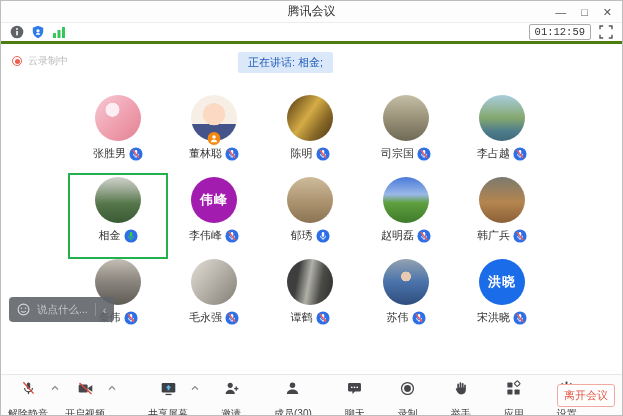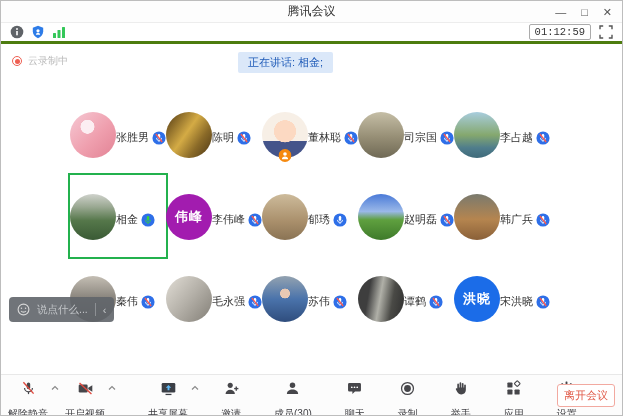--- a/index.html
+++ b/index.html
@@ -21,21 +21,21 @@
 
   
   .rec-row{position:absolute;top:53px;left:11px;display:flex;align-items:center;gap:6px}
   .rec-dot{width:10px;height:10px;border:1.5px solid #ee5f52;border-radius:50%;position:relative}
   .rec-dot::after{content:"";position:absolute;inset:1.5px;background:#ee5f52;border-radius:50%}
   .rec-label{font-size:10px;color:#b9b9b9}
   .speak-banner{position:absolute;left:237px;top:51px;background:#dbe8f9;color:#1f5bb8;font-size:11px;padding:3px 10px;border-radius:2px}
 
   
   .grid{position:absolute;left:69px;top:92px;display:grid;grid-template-columns:repeat(5,96px);grid-auto-rows:82px}
-  .tile{display:flex;flex-direction:row;align-items:center;padding-top:2px}
+  .tile{display:flex;flex-direction:column;align-items:center;padding-top:2px}
   .tile.selected{outline:2px solid #23b14d}
   .avatar{width:46px;height:46px;border-radius:50%;position:relative;display:flex;align-items:center;justify-content:center;flex:none}
   .avatar.text-avatar{font-size:13px;font-weight:bold;letter-spacing:1px}
   .baby-badge{position:absolute;bottom:-3px;left:50%;transform:translateX(-50%);width:13px;height:13px}
   .name-row{margin-top:5px;display:flex;align-items:center;gap:3px}
   .pname{font-size:11px;color:#333;white-space:nowrap}
   .mic-badge{display:flex}
   .mic-badge svg{width:14px;height:14px;display:block}
 
   
@@ -118,35 +118,20 @@
               <circle cx="8" cy="8" r="7.5" fill="#2e6fe8"></circle>
               <rect x="6.6" y="3.4" width="2.8" height="5.4" rx="1.4" fill="#ffffff"></rect>
               <path d="M5.1 7.9a2.9 2.9 0 0 0 5.8 0" fill="none" stroke="#ffffff" stroke-width="1"></path>
               <line x1="8" y1="10.9" x2="8" y2="12.5" stroke="#ffffff" stroke-width="1"></line>
               <line x1="4.4" y1="3.4" x2="11.6" y2="12.6" stroke="#ff5a4e" stroke-width="1.5"></line>
             </svg>
           </span>
         </div>
       </div>
       <div class="tile">
-        <div class="avatar" style="background: linear-gradient(125deg, rgb(107, 79, 29) 10%, rgb(212, 171, 69) 45%, rgb(138, 106, 40) 70%, rgb(74, 53, 21) 100%);"></div>
-        <div class="name-row">
-          <span class="pname">陈明</span>
-          <span class="mic-badge">
-            <svg viewBox="0 0 16 16">
-              <circle cx="8" cy="8" r="7.5" fill="#2e6fe8"></circle>
-              <rect x="6.6" y="3.4" width="2.8" height="5.4" rx="1.4" fill="#ffffff"></rect>
-              <path d="M5.1 7.9a2.9 2.9 0 0 0 5.8 0" fill="none" stroke="#ffffff" stroke-width="1"></path>
-              <line x1="8" y1="10.9" x2="8" y2="12.5" stroke="#ffffff" stroke-width="1"></line>
-              <line x1="4.4" y1="3.4" x2="11.6" y2="12.6" stroke="#ff5a4e" stroke-width="1.5"></line>
-            </svg>
-          </span>
-        </div>
-      </div>
-      <div class="tile">
         <div class="avatar" style="background: radial-gradient(circle at 50% 42%, rgb(252, 217, 194) 31%, rgba(0, 0, 0, 0) 32%), linear-gradient(rgb(247, 239, 230) 0%, rgb(247, 239, 230) 63%, rgb(68, 84, 138) 64%);">
           <span class="baby-badge"><svg viewBox="0 0 13 13">
               <circle cx="6.5" cy="6.5" r="6.5" fill="#f5890f"></circle>
               <circle cx="6.5" cy="5" r="1.8" fill="#fff"></circle>
               <path d="M3.4 10.2c0-1.7 1.4-2.7 3.1-2.7s3.1 1 3.1 2.7z" fill="#fff"></path>
             </svg></span>
         </div>
         <div class="name-row">
           <span class="pname">董林聪</span>
           <span class="mic-badge">
@@ -154,20 +139,35 @@
               <circle cx="8" cy="8" r="7.5" fill="#2e6fe8"></circle>
               <rect x="6.6" y="3.4" width="2.8" height="5.4" rx="1.4" fill="#ffffff"></rect>
               <path d="M5.1 7.9a2.9 2.9 0 0 0 5.8 0" fill="none" stroke="#ffffff" stroke-width="1"></path>
               <line x1="8" y1="10.9" x2="8" y2="12.5" stroke="#ffffff" stroke-width="1"></line>
               <line x1="4.4" y1="3.4" x2="11.6" y2="12.6" stroke="#ff5a4e" stroke-width="1.5"></line>
             </svg>
           </span>
         </div>
       </div>
       <div class="tile">
+        <div class="avatar" style="background: linear-gradient(125deg, rgb(107, 79, 29) 10%, rgb(212, 171, 69) 45%, rgb(138, 106, 40) 70%, rgb(74, 53, 21) 100%);"></div>
+        <div class="name-row">
+          <span class="pname">陈明</span>
+          <span class="mic-badge">
+            <svg viewBox="0 0 16 16">
+              <circle cx="8" cy="8" r="7.5" fill="#2e6fe8"></circle>
+              <rect x="6.6" y="3.4" width="2.8" height="5.4" rx="1.4" fill="#ffffff"></rect>
+              <path d="M5.1 7.9a2.9 2.9 0 0 0 5.8 0" fill="none" stroke="#ffffff" stroke-width="1"></path>
+              <line x1="8" y1="10.9" x2="8" y2="12.5" stroke="#ffffff" stroke-width="1"></line>
+              <line x1="4.4" y1="3.4" x2="11.6" y2="12.6" stroke="#ff5a4e" stroke-width="1.5"></line>
+            </svg>
+          </span>
+        </div>
+      </div>
+      <div class="tile">
         <div class="avatar" style="background: linear-gradient(rgb(197, 190, 166) 0%, rgb(150, 142, 117) 55%, rgb(111, 105, 85) 100%);"></div>
         <div class="name-row">
           <span class="pname">司宗国</span>
           <span class="mic-badge">
             <svg viewBox="0 0 16 16">
               <circle cx="8" cy="8" r="7.5" fill="#2e6fe8"></circle>
               <rect x="6.6" y="3.4" width="2.8" height="5.4" rx="1.4" fill="#ffffff"></rect>
               <path d="M5.1 7.9a2.9 2.9 0 0 0 5.8 0" fill="none" stroke="#ffffff" stroke-width="1"></path>
               <line x1="8" y1="10.9" x2="8" y2="12.5" stroke="#ffffff" stroke-width="1"></line>
               <line x1="4.4" y1="3.4" x2="11.6" y2="12.6" stroke="#ff5a4e" stroke-width="1.5"></line>
@@ -287,38 +287,38 @@
               <circle cx="8" cy="8" r="7.5" fill="#2e6fe8"></circle>
               <rect x="6.6" y="3.4" width="2.8" height="5.4" rx="1.4" fill="#ffffff"></rect>
               <path d="M5.1 7.9a2.9 2.9 0 0 0 5.8 0" fill="none" stroke="#ffffff" stroke-width="1"></path>
               <line x1="8" y1="10.9" x2="8" y2="12.5" stroke="#ffffff" stroke-width="1"></line>
               <line x1="4.4" y1="3.4" x2="11.6" y2="12.6" stroke="#ff5a4e" stroke-width="1.5"></line>
             </svg>
           </span>
         </div>
       </div>
       <div class="tile">
+        <div class="avatar" style="background: linear-gradient(100deg, rgb(62, 62, 62) 25%, rgb(176, 176, 168) 48%, rgb(74, 74, 70) 72%, rgb(46, 46, 46) 100%);"></div>
+        <div class="name-row">
+          <span class="pname">谭鹤</span>
+          <span class="mic-badge">
+            <svg viewBox="0 0 16 16">
+              <circle cx="8" cy="8" r="7.5" fill="#2e6fe8"></circle>
+              <rect x="6.6" y="3.4" width="2.8" height="5.4" rx="1.4" fill="#ffffff"></rect>
+              <path d="M5.1 7.9a2.9 2.9 0 0 0 5.8 0" fill="none" stroke="#ffffff" stroke-width="1"></path>
+              <line x1="8" y1="10.9" x2="8" y2="12.5" stroke="#ffffff" stroke-width="1"></line>
+              <line x1="4.4" y1="3.4" x2="11.6" y2="12.6" stroke="#ff5a4e" stroke-width="1.5"></line>
+            </svg>
+          </span>
+        </div>
+      </div>
+      <div class="tile">
         <div class="avatar" style="background: radial-gradient(circle at 50% 38%, rgb(232, 201, 180) 13%, rgba(0, 0, 0, 0) 14%), linear-gradient(rgb(147, 162, 176) 0%, rgb(74, 115, 171) 50%, rgb(47, 77, 125) 100%);"></div>
         <div class="name-row">
           <span class="pname">苏伟</span>
-          <span class="mic-badge">
-            <svg viewBox="0 0 16 16">
-              <circle cx="8" cy="8" r="7.5" fill="#2e6fe8"></circle>
-              <rect x="6.6" y="3.4" width="2.8" height="5.4" rx="1.4" fill="#ffffff"></rect>
-              <path d="M5.1 7.9a2.9 2.9 0 0 0 5.8 0" fill="none" stroke="#ffffff" stroke-width="1"></path>
-              <line x1="8" y1="10.9" x2="8" y2="12.5" stroke="#ffffff" stroke-width="1"></line>
-              <line x1="4.4" y1="3.4" x2="11.6" y2="12.6" stroke="#ff5a4e" stroke-width="1.5"></line>
-            </svg>
-          </span>
-        </div>
-      </div>
-      <div class="tile">
-        <div class="avatar" style="background: linear-gradient(100deg, rgb(62, 62, 62) 25%, rgb(176, 176, 168) 48%, rgb(74, 74, 70) 72%, rgb(46, 46, 46) 100%);"></div>
-        <div class="name-row">
-          <span class="pname">谭鹤</span>
           <span class="mic-badge">
             <svg viewBox="0 0 16 16">
               <circle cx="8" cy="8" r="7.5" fill="#2e6fe8"></circle>
               <rect x="6.6" y="3.4" width="2.8" height="5.4" rx="1.4" fill="#ffffff"></rect>
               <path d="M5.1 7.9a2.9 2.9 0 0 0 5.8 0" fill="none" stroke="#ffffff" stroke-width="1"></path>
               <line x1="8" y1="10.9" x2="8" y2="12.5" stroke="#ffffff" stroke-width="1"></line>
               <line x1="4.4" y1="3.4" x2="11.6" y2="12.6" stroke="#ff5a4e" stroke-width="1.5"></line>
             </svg>
           </span>
         </div>

